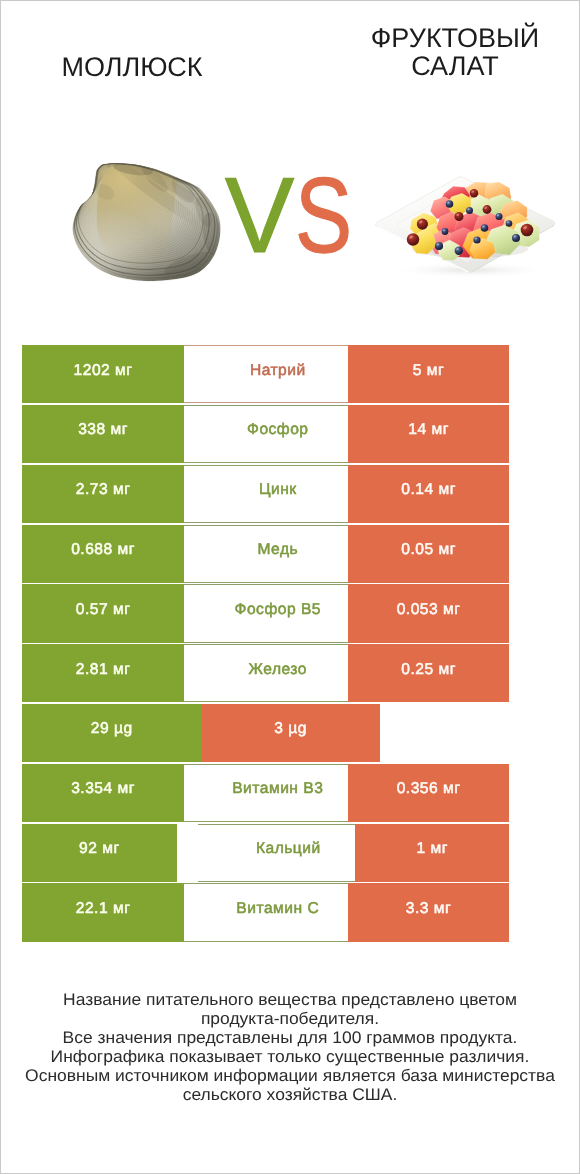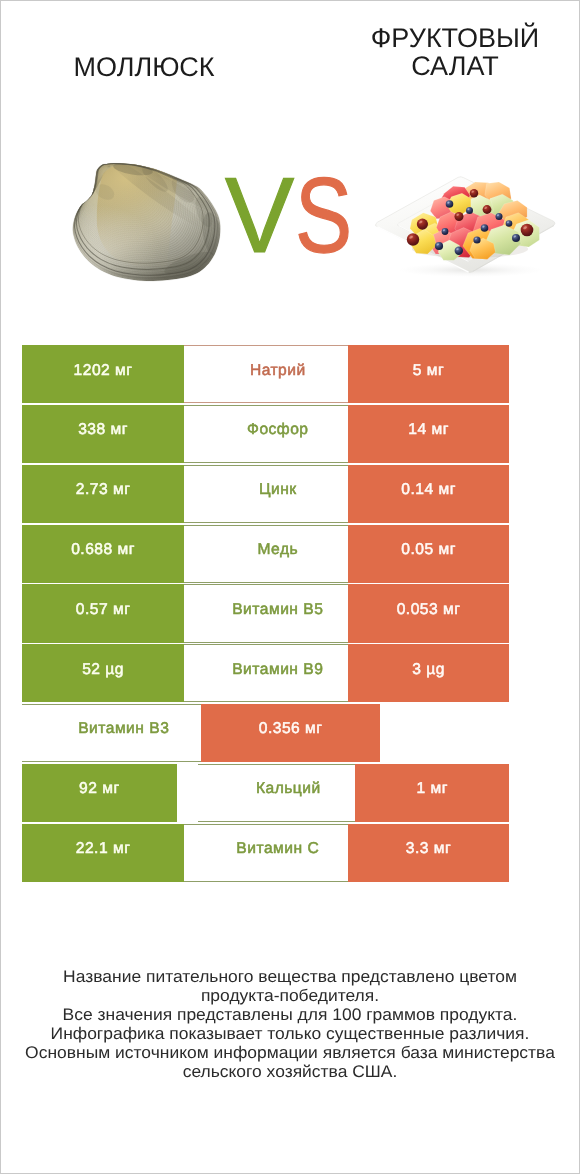--- a/index.html
+++ b/index.html
@@ -4,21 +4,21 @@
 <title>Моллюск vs Фруктовый салат</title>
 <style>
   html,body{margin:0;padding:0;background:#fff;}
   body{width:580px;height:1174px;font-family:"Liberation Sans",sans-serif;overflow:hidden;
        -webkit-font-smoothing:antialiased;text-rendering:geometricPrecision;}
   .page{position:relative;width:578px;height:1172px;border:1px solid #c9c9c9;background:#fff;}
 
   
   .title{position:absolute;filter:grayscale(0);text-align:center;font-size:27px;color:#1c1c1c;
          line-height:28px;font-weight:400;}
-  .t-left{left:16px;width:254px;top:52.3px;}
+  .t-left{left:4px;width:254px;top:52.3px;}
   .t-right{left:325px;width:258px;top:22.8px;}
 
   
   .vs{position:absolute;filter:grayscale(0);left:0;width:578px;top:161px;height:110px;
       font-size:107px;line-height:107px;font-weight:400;}
   .vs span{position:absolute;top:0;display:block;}
   .vs .v{color:#7ba32e;left:224px;transform:scaleX(0.97);transform-origin:left top;
          -webkit-text-stroke:1.2px #7ba32e;}
   .vs .s{color:#e06c49;left:294px;transform:scaleX(0.80);transform-origin:left top;
          -webkit-text-stroke:1.2px #e06c49;}
@@ -31,21 +31,21 @@
   .tbl{position:absolute;left:21.3px;top:344.2px;width:487px;}
   .row{display:flex;height:58.25px;margin-bottom:1.55px;}
   .c{filter:grayscale(0);display:flex;align-items:center;justify-content:center;
      font-size:15.6px;font-weight:400;letter-spacing:0.5px;line-height:1;}
   .c>span{display:block;position:relative;top:-4px;-webkit-text-stroke:0.55px currentColor;}
   .c1{width:178.8px;background:#82a532;color:#fcfeef;}
   .c2{width:178.9px;background:#ffffff;box-sizing:border-box;padding-left:24px;}
   .c3{width:178.8px;background:#e06c49;color:#fffaf6;}
 
   
-  .foot{position:absolute;filter:grayscale(0);left:0px;width:578px;top:966px;text-align:center;
+  .foot{position:absolute;filter:grayscale(0);left:0px;width:578px;top:989px;text-align:center;
         font-size:16.8px;color:#2b2b2b;line-height:19px;}
   .foot>div{transform:scaleX(1.04);}
 </style>
 </head>
 <body>
 
 <div class="page">
 
   <div class="title t-left">МОЛЛЮСК</div>
   <div class="title t-right">ФРУКТОВЫЙ САЛАТ</div>
@@ -527,38 +527,49 @@
         </div>
         <div class="c c3">
           <span>0.05 мг</span>
         </div>
       </div>
       <div class="row">
         <div class="c c1">
           <span>0.57 мг</span>
         </div>
         <div class="c c2" style="color: rgb(125, 154, 63); border-top: 1px solid rgb(143, 159, 104); border-bottom: 1px solid rgb(143, 159, 104);">
-          <span>Витамин B5</span>
+          <span>Фосфор B5</span>
         </div>
         <div class="c c3">
           <span>0.053 мг</span>
         </div>
       </div>
       <div class="row">
         <div class="c c1">
-          <span>52 µg</span>
+          <span>2.81 мг</span>
         </div>
         <div class="c c2" style="color: rgb(125, 154, 63); border-top: 1px solid rgb(143, 159, 104); border-bottom: 1px solid rgb(143, 159, 104);">
-          <span>Витамин B9</span>
+          <span>Железо</span>
+        </div>
+        <div class="c c3">
+          <span>0.25 мг</span>
+        </div>
+      </div>
+      <div class="row">
+        <div class="c c1">
+          <span>29 µg</span>
         </div>
         <div class="c c3">
           <span>3 µg</span>
         </div>
       </div>
       <div class="row">
+        <div class="c c1">
+          <span>3.354 мг</span>
+        </div>
         <div class="c c2" style="color: rgb(125, 154, 63); border-top: 1px solid rgb(143, 159, 104); border-bottom: 1px solid rgb(143, 159, 104); text-align: center;">
           <span>Витамин B3</span>
         </div>
         <div class="c c3">
           <span>0.356 мг</span>
         </div>
       </div>
       <div class="row">
         <div class="c c1">
           <span>92 мг</span>

